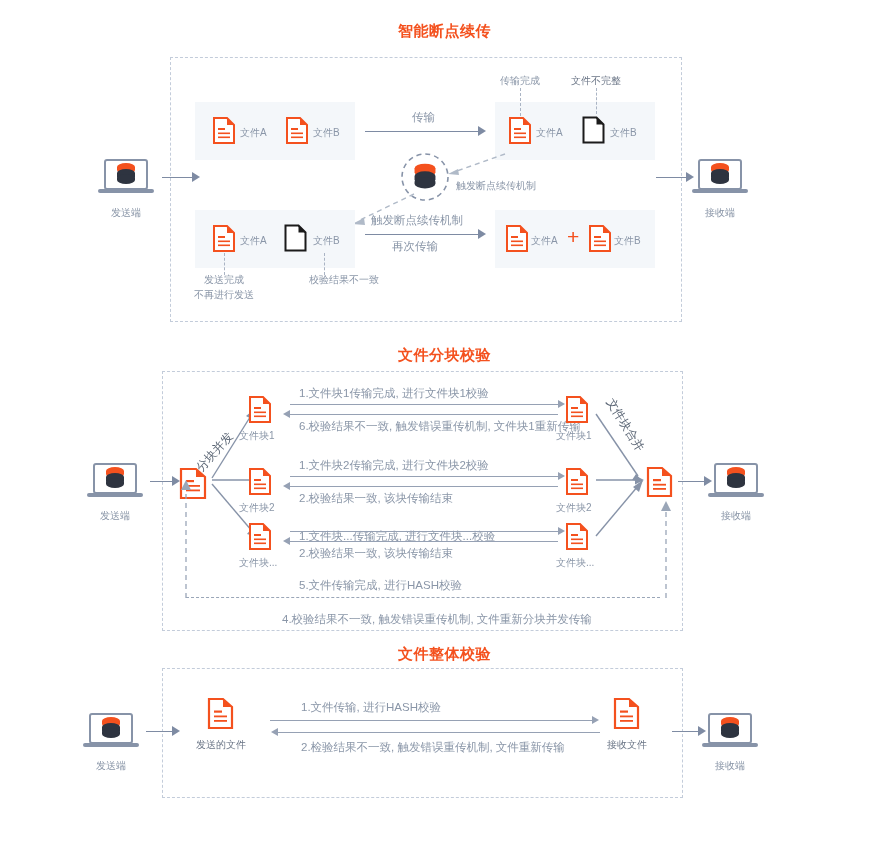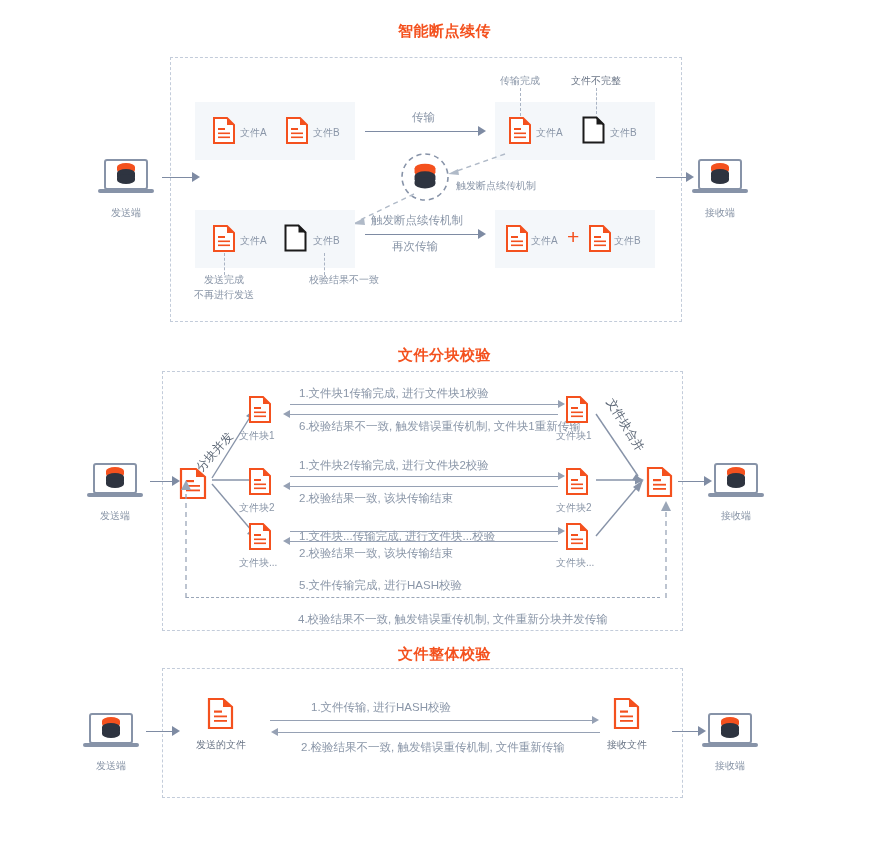--- a/index.html
+++ b/index.html
@@ -369,21 +369,21 @@
       <path d="M-9,-7 a9,4 0 0 1 18,0 a9,4 0 0 1 -18,0z" fill="#f4511e"></path>
       <path d="M-9,-7 h18 v3 a9,4 0 0 1 -18,0z" fill="#f4511e"></path>
       <path d="M-9,-1 a9,4 0 0 1 18,0 v4 a9,4 0 0 1 -18,0z" fill="#2e3440"></path>
       <path d="M-9,4 a9,4 0 0 1 18,0 v2 a9,4 0 0 1 -18,0z" fill="#2e3440"></path>
     </g>
   </svg>
 </div>
 <div class="lbl" style="left:708px;top:508px;width:56px;text-align:center;">接收端</div>
 
 <div class="arrow-txt" style="left:299px;top:578px;">5.文件传输完成, 进行HASH校验</div>
-<div class="arrow-txt" style="left:282px;top:612px;margin-left:16px;">4.校验结果不一致, 触发错误重传机制, 文件重新分块并发传输</div>
+<div class="arrow-txt" style="left:282px;top:612px;">4.校验结果不一致, 触发错误重传机制, 文件重新分块并发传输</div>
 
 <div class="abs" style="left:179px;top:476px;">
   <svg width="14" height="125" viewBox="0 0 14 125">
     <line x1="7" y1="122" x2="7" y2="14" stroke="#9aa6b8" stroke-width="1.3" stroke-dasharray="5 4"></line>
     <path d="M7,4 l5,10 h-10z" fill="#9aa6b8"></path>
   </svg>
 </div>
 <div class="vline" style="left:186px;top:598px;height:0;border:none;"></div>
 <div class="abs" style="left:186px;top:597px;width:474px;height:2px;border-top:1.3px dashed #9aa6b8;"></div>
 <div class="abs" style="left:659px;top:497px;">
@@ -416,21 +416,21 @@
   <svg width="25" height="31" viewBox="0 0 25 31">
     <path d="M1,1 h14 l9,8 v21 h-23z" fill="#fff" stroke="#f4511e" stroke-width="2.2"></path>
     <path d="M15,1 l9,8 h-9z" fill="#f4511e"></path>
     <rect x="6" y="12.5" width="8" height="2.2" fill="#f4511e"></rect>
     <rect x="6" y="17.5" width="13" height="1.8" fill="#f4511e"></rect>
     <rect x="6" y="22" width="13" height="1.8" fill="#f4511e"></rect>
   </svg>
 </span>
 <div class="lbl" style="left:221px;top:737px;transform:translateX(-50%);color:#6b7687;">发送的文件</div>
 
-<div class="arrow-txt" style="left:311px;top:700px;text-align:right;">1.文件传输, 进行HASH校验</div>
+<div class="arrow-txt" style="left:301px;top:700px;text-align:right;">1.文件传输, 进行HASH校验</div>
 <div class="hline" style="left:270px;top:720px;width:322px;border-top-width:1.4px;border-color:#96a1b4;"></div>
 <div class="arrowhead ah-right" style="left:592px;top:715.5px;border-left-width:7px;border-top-width:4.5px;border-bottom-width:4.5px;border-left-color:#96a1b4;"></div>
 <div class="hline" style="left:278px;top:732px;width:322px;border-top-width:1.4px;border-color:#96a1b4;"></div>
 <div class="arrowhead ah-left" style="left:271px;top:727.5px;border-right-width:7px;border-top-width:4.5px;border-bottom-width:4.5px;border-right-color:#96a1b4;"></div>
 <div class="arrow-txt" style="left:301px;top:740px;">2.检验结果不一致, 触发错误重传机制, 文件重新传输</div>
 
 <span class="file-ico" style="left:614px;top:698px;width:25px;height:31px;">
   <svg width="25" height="31" viewBox="0 0 25 31">
     <path d="M1,1 h14 l9,8 v21 h-23z" fill="#fff" stroke="#f4511e" stroke-width="2.2"></path>
     <path d="M15,1 l9,8 h-9z" fill="#f4511e"></path>

